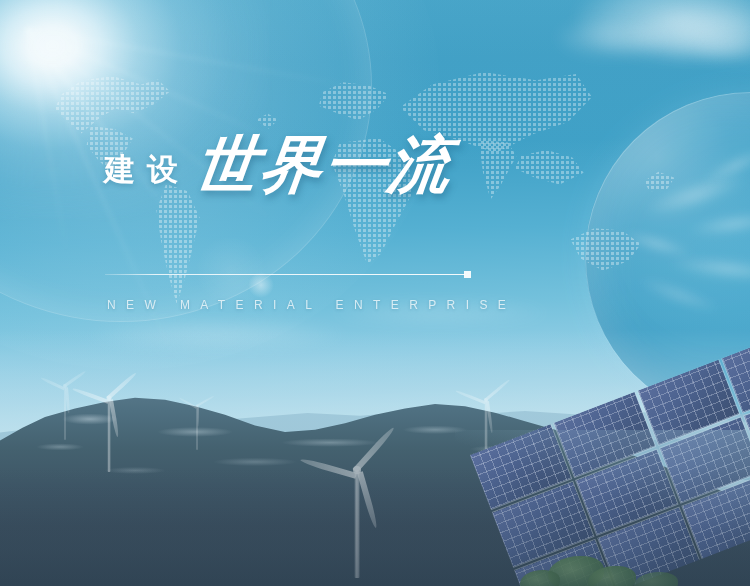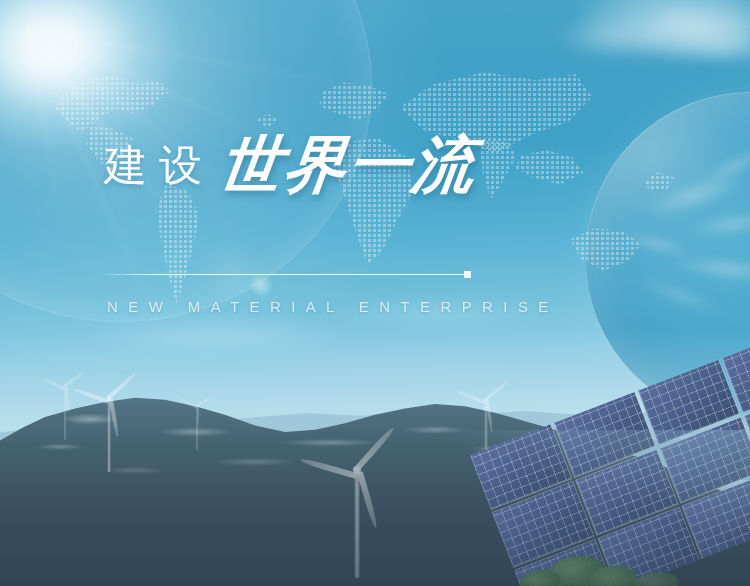--- a/index.html
+++ b/index.html
@@ -156,22 +156,22 @@
     position:absolute;
     left:104px;top:128px;
     z-index:30;
     color:#ffffff;
   }
   .line1{
     display:flex;align-items:baseline;
     white-space:nowrap;
   }
   .t-jianshe{
-    font-size:43px;
-    font-weight:normal;
+    font-size:31px;
+    font-weight:bold;
     letter-spacing:12px;
     line-height:1;
     text-shadow:0 2px 5px rgba(22,86,120,.28);
   }
   .t-shijie{
     font-size:62px;
     font-weight:bold;
     font-style:italic;
     letter-spacing:2px;
     line-height:1;
@@ -205,21 +205,21 @@
        rgba(255,255,255,.92) 100%);
   }
   .divider-cap{
     position:absolute;right:0;top:0;
     width:7px;height:7px;
     background:rgba(255,255,255,.92);
   }
 
   .subtitle{
     position:absolute;left:107px;top:298px;z-index:30;
-    font-size:15px;
+    font-size:12px;
     font-weight:normal;
     letter-spacing:10.4px;
     color:rgba(255,255,255,.72);
     white-space:nowrap;
     text-shadow:0 1px 3px rgba(30,95,130,.25);
   }
 
   
   .landscape{
     position:absolute;left:0;top:330px;

